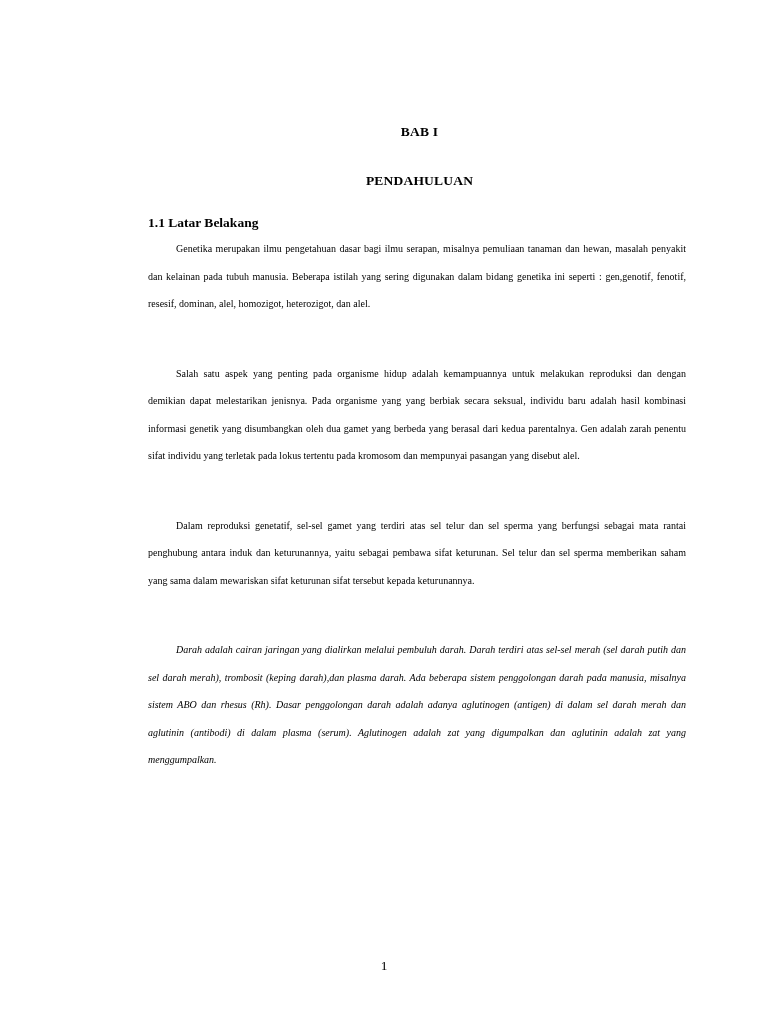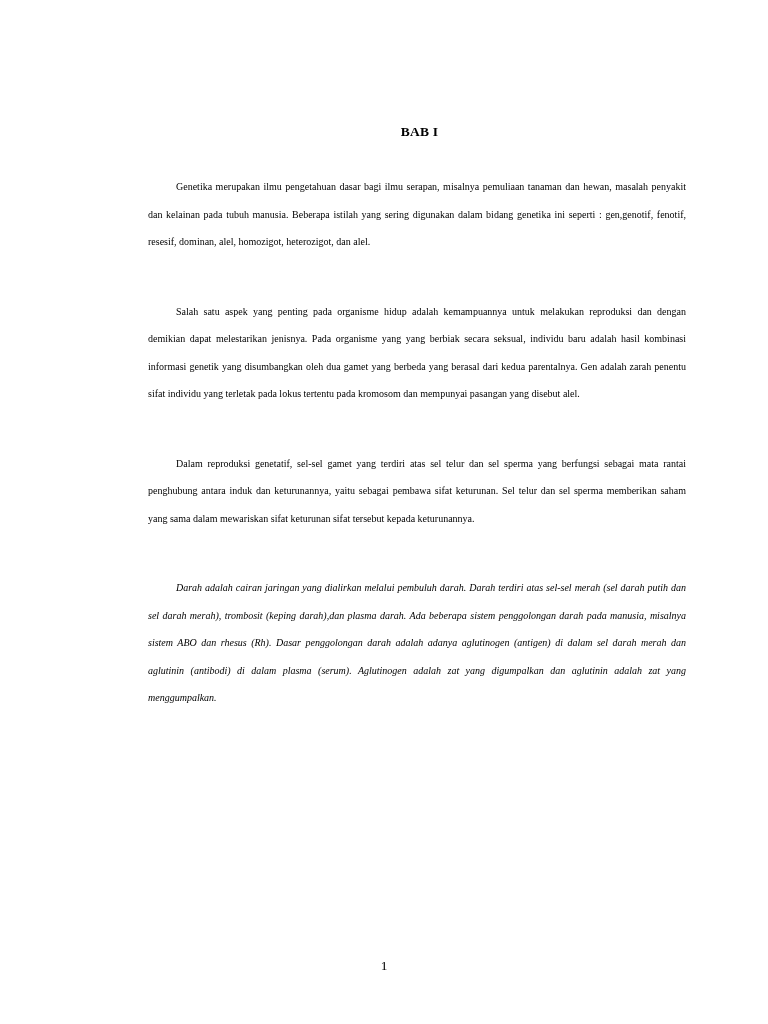--- a/index.html
+++ b/index.html
@@ -66,21 +66,23 @@
     font-size: 13.5px;
   }
 </style>
 </head>
 <body>
 
 <div class="page">
 
   <h1 class="chapter-title">BAB I</h1>
 
+  <h2 class="section-title">PENDAHULUAN</h2>
 
+  <h3 class="subsection-title">1.1 Latar Belakang</h3>
 
   <p class="body-par">Genetika merupakan ilmu pengetahuan dasar bagi ilmu serapan, misalnya pemuliaan tanaman dan hewan, masalah penyakit dan kelainan pada tubuh manusia.  Beberapa istilah yang sering digunakan dalam bidang genetika ini seperti : gen,genotif, fenotif, resesif, dominan, alel, homozigot, heterozigot, dan alel.</p>
 
   <div class="spacer"></div>
 
   <p class="body-par">Salah satu aspek yang penting pada organisme hidup adalah kemampuannya untuk melakukan reproduksi dan dengan demikian dapat melestarikan jenisnya. Pada organisme yang yang berbiak secara seksual, individu baru adalah hasil kombinasi informasi genetik yang disumbangkan oleh dua gamet yang berbeda yang berasal dari kedua parentalnya. Gen adalah zarah penentu sifat individu yang terletak pada lokus tertentu pada kromosom dan mempunyai pasangan yang disebut alel.</p>
 
   <div class="spacer"></div>
 
   <p class="body-par">Dalam reproduksi genetatif, sel-sel gamet yang terdiri atas sel telur dan sel sperma yang berfungsi sebagai mata rantai penghubung antara induk dan keturunannya, yaitu sebagai pembawa sifat keturunan. Sel telur dan sel sperma memberikan saham yang sama dalam mewariskan sifat keturunan sifat tersebut kepada keturunannya.</p>

